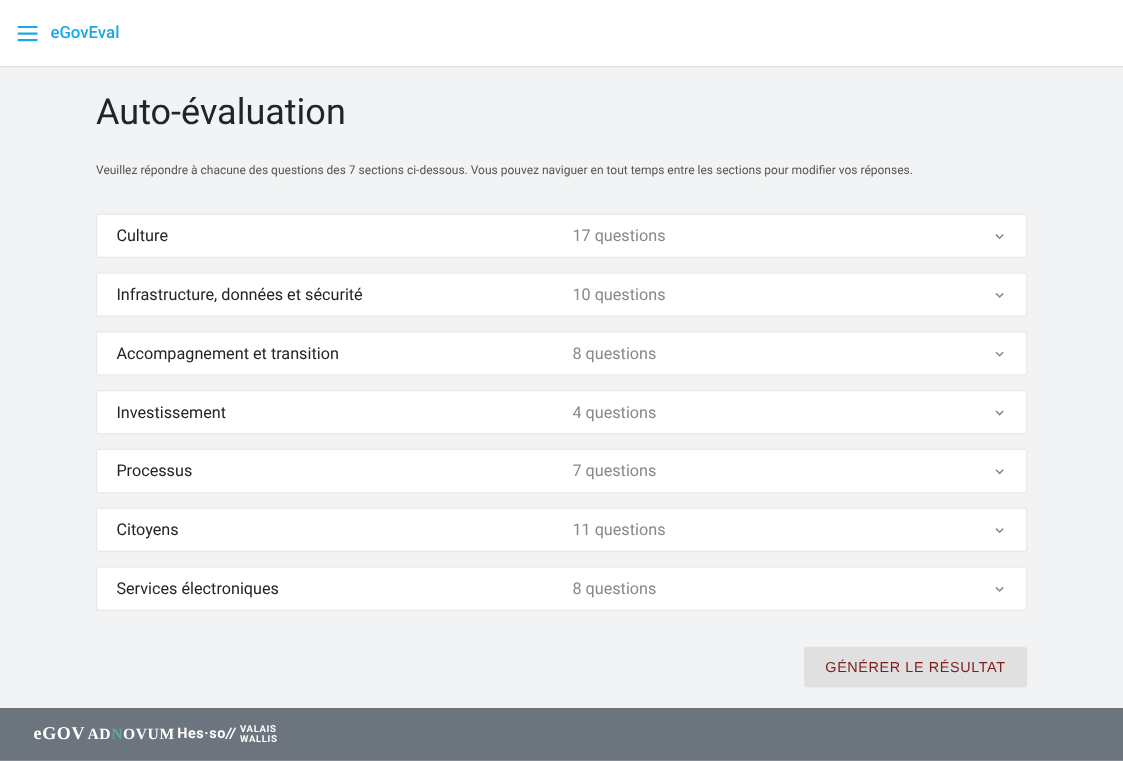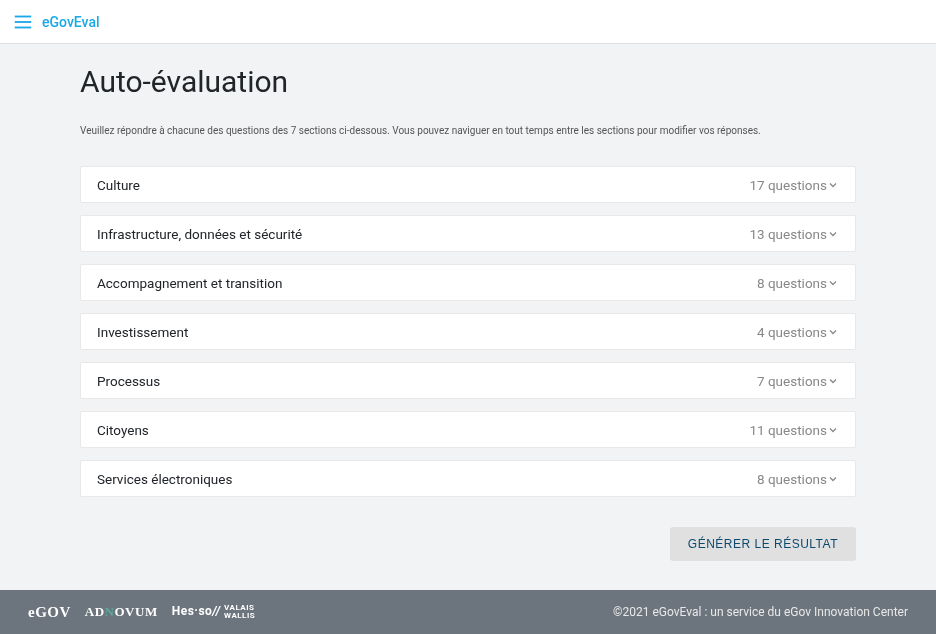--- a/index.html
+++ b/index.html
@@ -9,21 +9,21 @@
     }
     body {
       font-family: -apple-system, BlinkMacSystemFont, "Segoe UI", Roboto, Helvetica, Arial, sans-serif;
       background: #f1f3f4;
       width: 936px;
       height: 634px;
       overflow: hidden;
     }
     .header {
       background: #ffffff;
-      height: 44px;
+      height: 56px;
       display: flex;
       align-items: center;
       padding: 0 12px;
       border-bottom: 1px solid #e0e0e0;
     }
     .menu-icon {
       color: #1ba8e8;
       cursor: pointer;
       display: flex;
       align-items: center;
@@ -69,41 +69,41 @@
       border-radius: 2px;
     }
     .section-label {
       flex: 0 0 auto;
       font-size: 13.5px;
       color: #212529;
       width: 380px;
     }
     .section-count {
       flex: 1;
-      text-align: right;
+      text-align: left;
       font-size: 13.5px;
       color: #888;
     }
     .chevron {
       color: #888;
       display: flex;
       align-items: center;
     }
     .chevron svg {
       width: 12px;
       height: 12px;
     }
     .actions {
       display: flex;
       justify-content: flex-end;
       margin-top: 30px;
     }
     .generate-btn {
       background: #e0e0e0;
-      color: #0c4a6e;
+      color: #7f1d1d;
       border: none;
       padding: 10px 18px;
       font-size: 12px;
       letter-spacing: 0.5px;
       border-radius: 3px;
       cursor: not-allowed;
       text-transform: uppercase;
     }
     .footer {
       position: absolute;
@@ -114,21 +114,21 @@
       height: 44px;
       display: flex;
       align-items: center;
       justify-content: space-between;
       padding: 0 28px;
       color: #ffffff;
     }
     .footer-logos {
       display: flex;
       align-items: center;
-      gap: 14px;
+      gap: 2px;
       font-size: 12px;
     }
     .footer-logo {
       font-weight: 600;
       letter-spacing: 0.5px;
     }
     .logo-egov {
       font-family: Georgia, serif;
       font-size: 15px;
       position: relative;
@@ -178,21 +178,21 @@
       <span class="section-label">Culture</span>
       <span class="section-count">17 questions</span>
       <span class="chevron">
         <svg viewBox="0 0 24 24" fill="none" stroke="currentColor" stroke-width="2.5">
             <polyline points="6 9 12 15 18 9"></polyline>
           </svg>
       </span>
     </div>
     <div class="section-row">
       <span class="section-label">Infrastructure, données et sécurité</span>
-      <span class="section-count">13 questions</span>
+      <span class="section-count">10 questions</span>
       <span class="chevron">
         <svg viewBox="0 0 24 24" fill="none" stroke="currentColor" stroke-width="2.5">
             <polyline points="6 9 12 15 18 9"></polyline>
           </svg>
       </span>
     </div>
     <div class="section-row">
       <span class="section-label">Accompagnement et transition</span>
       <span class="section-count">8 questions</span>
       <span class="chevron">
@@ -251,14 +251,13 @@
       <span>A</span><span>D</span><span class="n">N</span><span>OVUM</span>
     </span>
     <span class="footer-logo logo-hesso">
       <span>Hes·so</span><span style="font-style:italic;">//</span>
       <span class="logo-valais">
         <span>VALAIS</span><br>
         <span>WALLIS</span>
       </span>
     </span>
   </div>
-  <div class="footer-text">©2021 eGovEval : un service du eGov Innovation Center</div>
 </div>
 
 </body></html>

